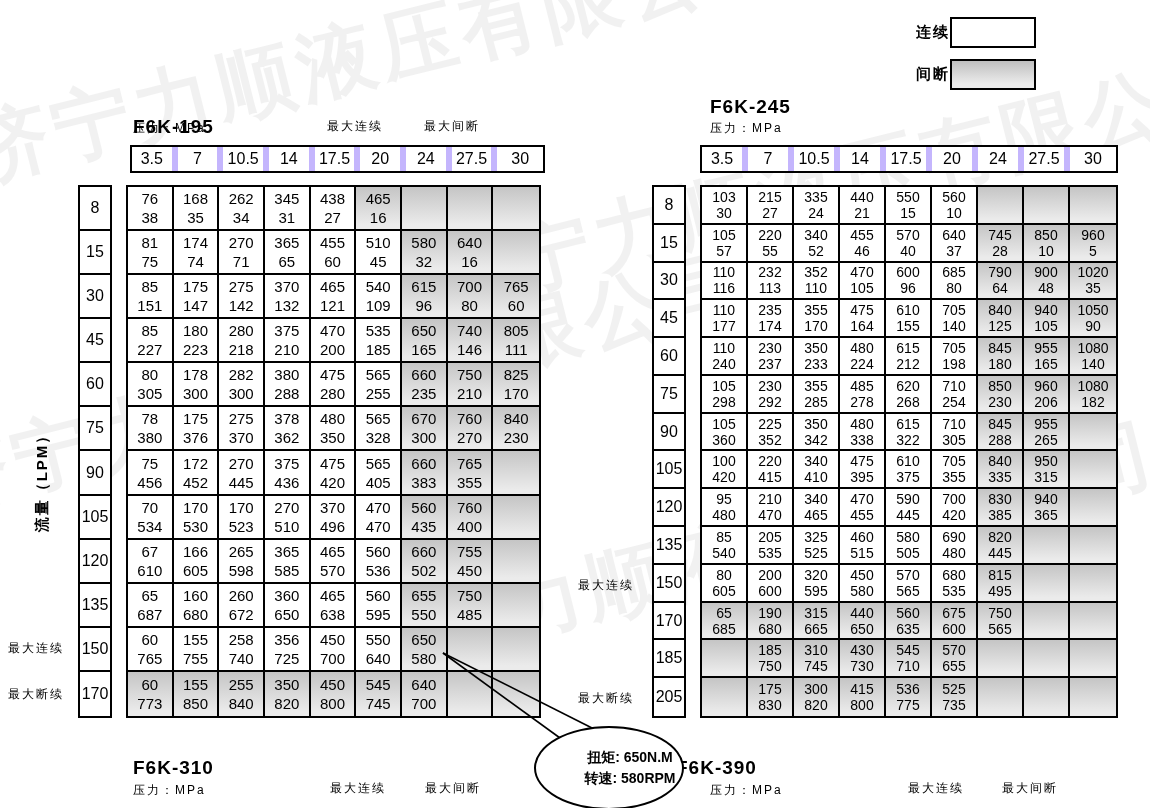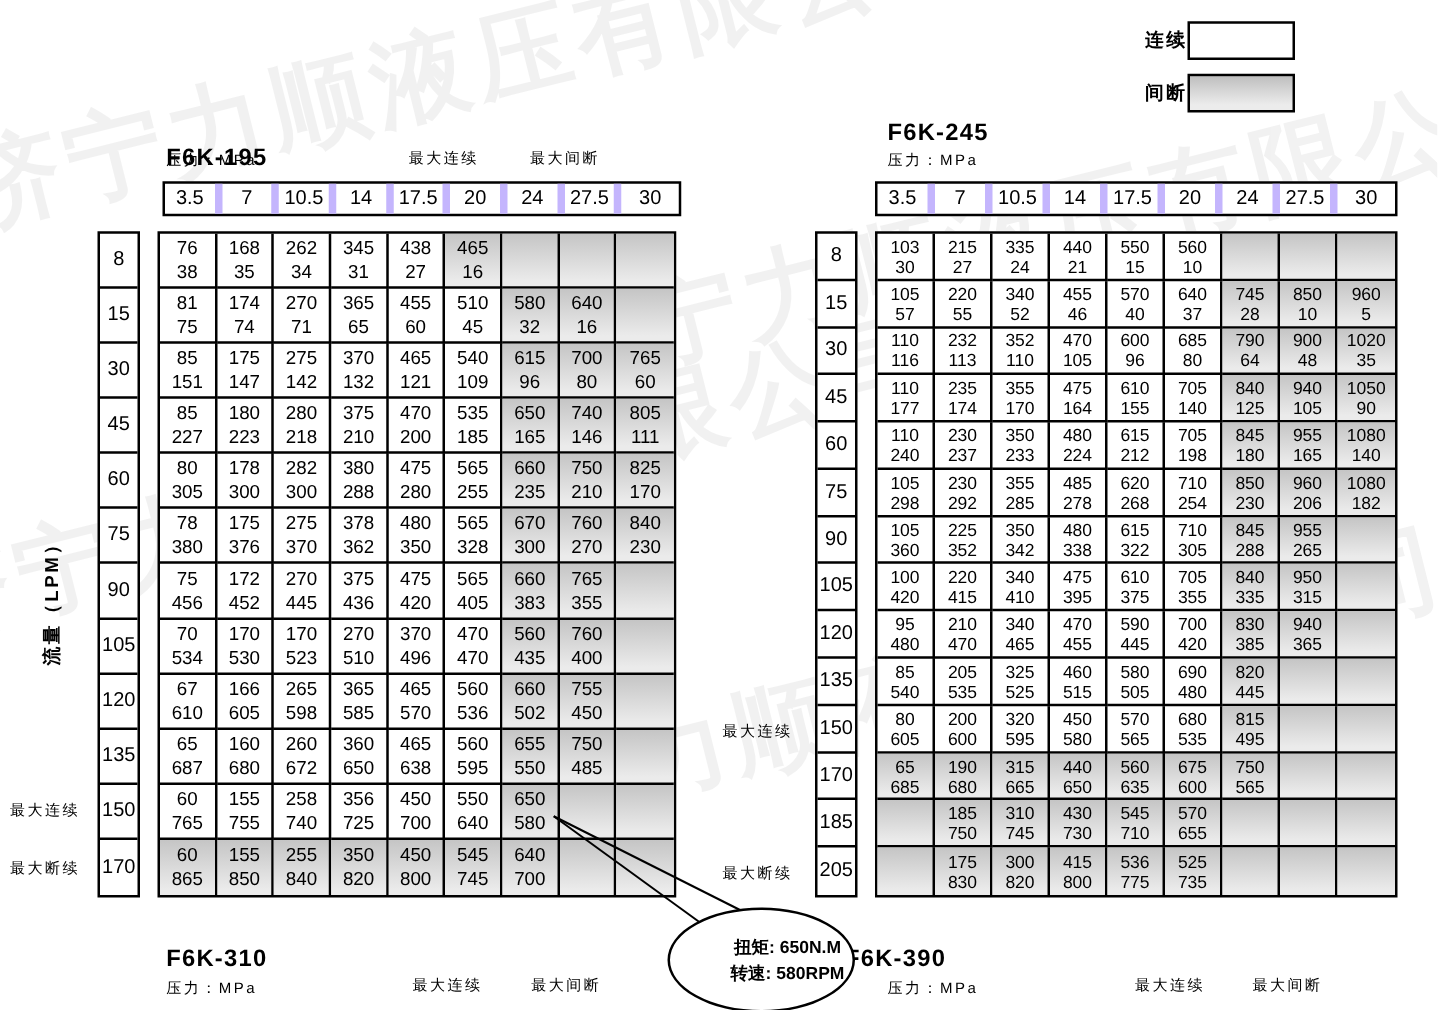--- a/index.html
+++ b/index.html
@@ -482,21 +482,21 @@
         <div class="cell gray">
           <span></span>
           <span></span>
         </div>
         <div class="cell lastcol gray">
           <span></span>
           <span></span>
         </div>
         <div class="cell lastrow gray">
           <span>60</span>
-          <span>865</span>
+          <span>773</span>
         </div>
         <div class="cell lastrow gray">
           <span>155</span>
           <span>850</span>
         </div>
         <div class="cell lastrow gray">
           <span>255</span>
           <span>840</span>
         </div>
         <div class="cell lastrow gray">

